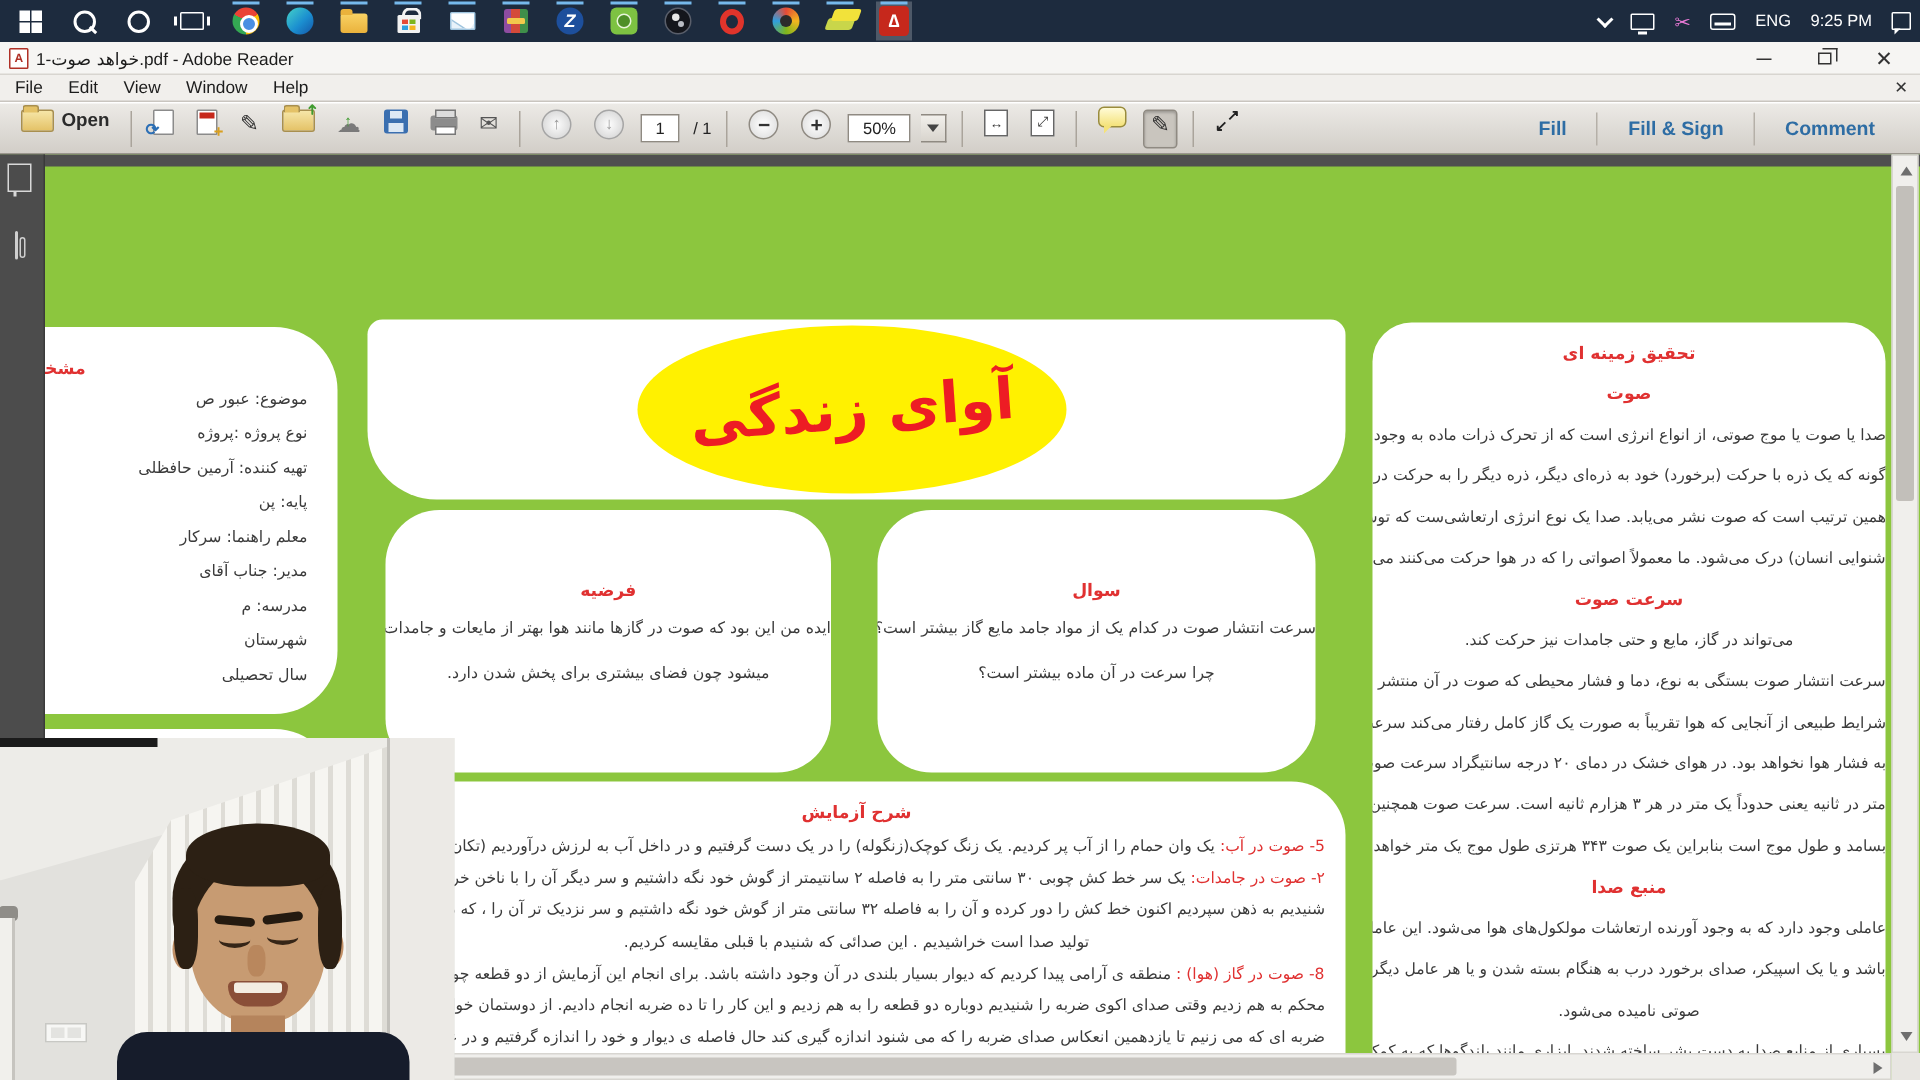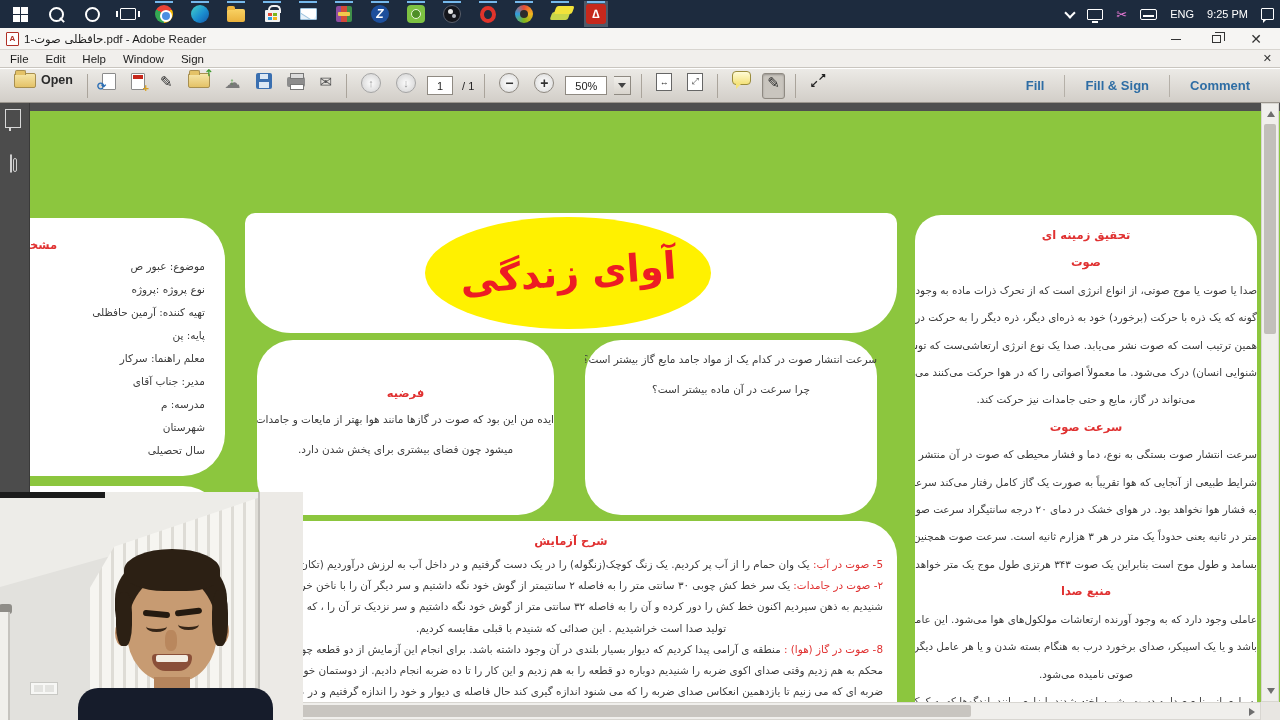--- a/index.html
+++ b/index.html
@@ -278,41 +278,41 @@
       <span class="kbd"></span>
       <span class="traytxt">ENG</span>
       <span class="traytxt">9:25 PM</span>
       <span class="ac"></span>
     </div>
   </div>
 
   <div id="titlebar">
     <span class="pdfic">A</span>
     <span>
-      <span>1-</span><span class="fa">حافظلی صوت</span><span>.pdf - Adobe Reader</span>
+      <span>1-</span><span class="fa">خواهد صوت</span><span>.pdf - Adobe Reader</span>
     </span>
     <div id="wctrls">
       <span class="wbtn">
           <span class="minglyph"></span>
         </span>
       <span class="wbtn">
           <span class="maxglyph"></span>
         </span>
       <span class="wbtn">
           <span class="xglyph">✕</span>
         </span>
     </div>
   </div>
 
   <div id="menubar">
     <span class="mitem">File</span>
     <span class="mitem">Edit</span>
+    <span class="mitem">View</span>
+    <span class="mitem">Window</span>
     <span class="mitem">Help</span>
-    <span class="mitem">Window</span>
-    <span class="mitem">Sign</span>
     <span id="menuclose">✕</span>
   </div>
 
   <div id="toolbar">
     <div class="tbtn">
       <span class="bigfolder"></span>
       <span class="openlbl">Open</span>
     </div>
     <div class="tsep"></div>
     <div class="tbtn">
@@ -422,20 +422,21 @@
 
     <div class="pbox" id="hypbox">
       <div class="bx-h">فرضیه</div>
       <div class="lines">
         <div class="cline">ایده من این بود که صوت در گازها مانند هوا بهتر از مایعات و جامدات منتشر</div>
         <div class="cline">میشود چون فضای بیشتری برای پخش شدن دارد.</div>
       </div>
     </div>
 
     <div class="pbox" id="qbox">
+      <div class="bx-h">سوال</div>
       <div class="lines">
         <div class="cline">سرعت انتشار صوت در کدام یک از مواد جامد مایع گاز بیشتر است؟</div>
         <div class="cline">چرا سرعت در آن ماده بیشتر است؟</div>
       </div>
     </div>
 
     <div class="pbox" id="expbox">
       <div class="bx-h">شرح آزمایش</div>
       <div class="xl"><span class="xlead">5- صوت در آب:</span><span> یک وان حمام را از آب پر کردیم.  یک زنگ کوچک(زنگوله) را در یک دست گرفتیم و در داخل آب به لرزش درآوردیم (تکان دهید)تا صدا ایجاد کند. (اطمینان حاصل</span></div>
       <div class="xl"><span class="xlead">۲- صوت در جامدات:</span><span> یک سر خط کش چوبی ۳۰ سانتی متر را به فاصله ۲ سانتیمتر از گوش خود نگه داشتیم و سر دیگر آن را با ناخن خراشیدیم . در این حالت شدت</span></div>
@@ -447,22 +448,22 @@
 
     </div>
 
     <div class="pbox" id="researchbox">
       <div class="rrow rh">تحقیق زمینه ای</div>
       <div class="rrow rh">صوت</div>
       <div class="rrow">صدا یا صوت یا موج صوتی، از انواع انرژی است که از تحرک ذرات ماده به وجود می‌آید؛ به این</div>
       <div class="rrow">گونه که یک ذره با حرکت (برخورد) خود به ذره‌ای دیگر، ذره دیگر را به حرکت در می‌آورد. و به</div>
       <div class="rrow">همین ترتیب است که صوت نشر می‌یابد. صدا یک نوع انرژی ارتعاشی‌ست که توسط گوش (حس</div>
       <div class="rrow">شنوایی انسان) درک می‌شود. ما معمولاً اصواتی را که در هوا حرکت می‌کنند می‌شنویم، ولی صدا</div>
+      <div class="rrow rh">سرعت صوت</div>
       <div class="rrow">می‌تواند در گاز، مایع و حتی جامدات نیز حرکت کند.</div>
-      <div class="rrow rh">سرعت صوت</div>
       <div class="rrow">سرعت انتشار صوت بستگی به نوع، دما و فشار محیطی که صوت در آن منتشر می‌شود دارد. در</div>
       <div class="rrow">شرایط طبیعی از آنجایی که هوا تقریباً به صورت یک گاز کامل رفتار می‌کند سرعت صوت وابسته</div>
       <div class="rrow">به فشار هوا نخواهد بود. در هوای خشک در دمای ۲۰ درجه سانتیگراد سرعت صوت حدوداً ۳۴۳</div>
       <div class="rrow">متر در ثانیه یعنی حدوداً یک متر در هر ۳ هزارم ثانیه است. سرعت صوت همچنین وابسته به</div>
       <div class="rrow">بسامد و طول موج است بنابراین یک صوت ۳۴۳ هرتزی طول موج یک متر خواهد داشت.</div>
       <div class="rrow rh">منبع صدا</div>
       <div class="rrow">عاملی وجود دارد که به وجود آورنده ارتعاشات مولکول‌های هوا می‌شود. این عامل می‌تواند حنجره</div>
       <div class="rrow">باشد و یا یک اسپیکر، صدای برخورد درب به هنگام بسته شدن و یا هر عامل دیگری که منبع</div>
       <div class="rrow">صوتی نامیده می‌شود.</div>
       <div class="rrow">بسیاری از منابع صدا به دست بشر ساخته شدند. ابزاری مانند بلندگوها که به کمک آن‌ها به</div>

